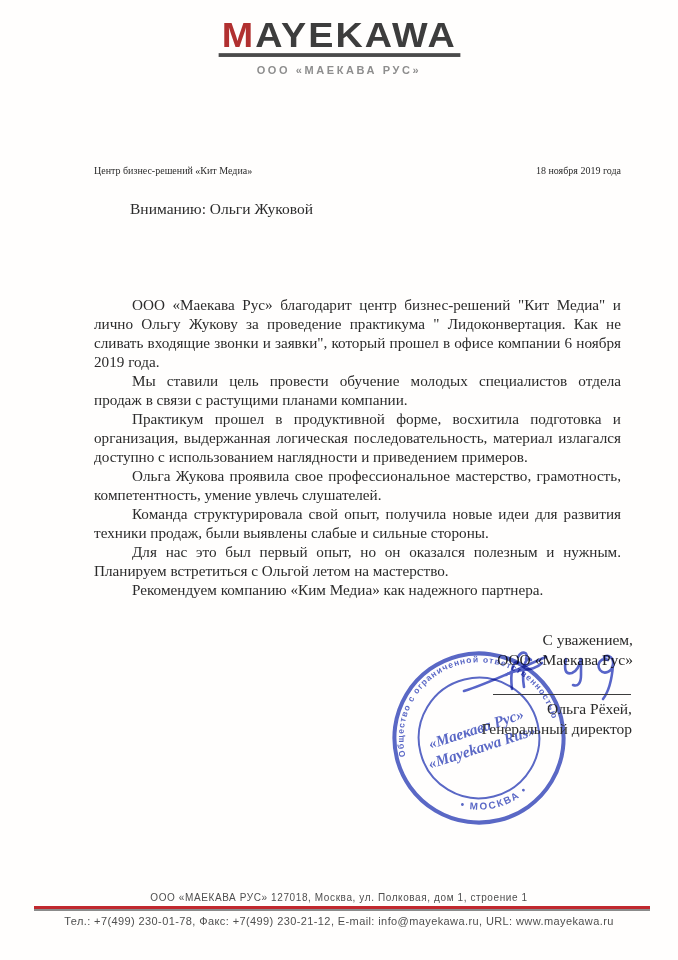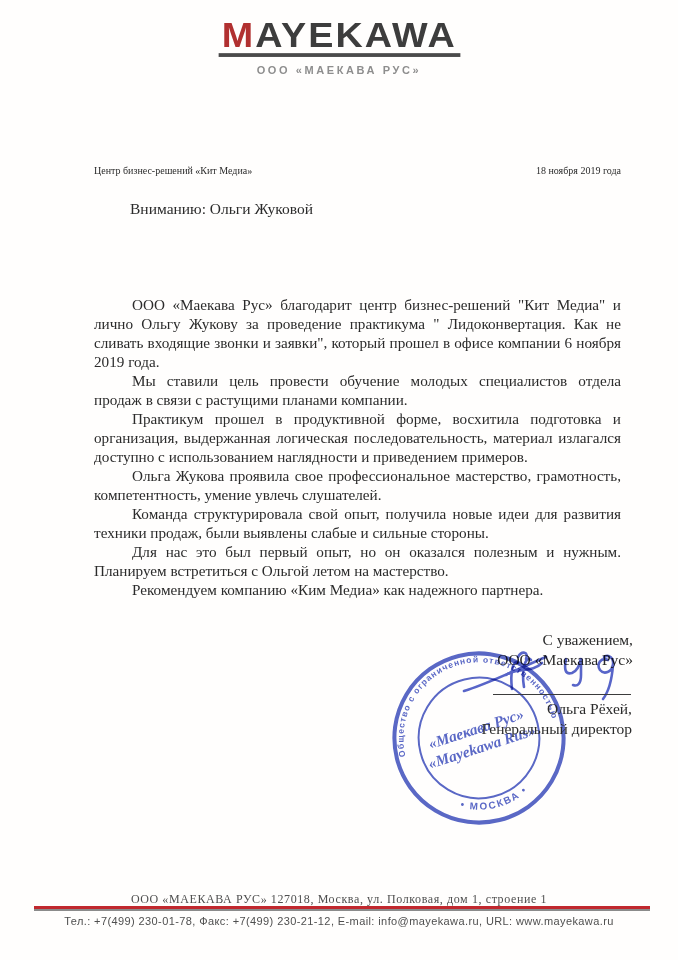--- a/index.html
+++ b/index.html
@@ -38,22 +38,22 @@
     font-size:15.5px; line-height:20px; }
 
   
   .stamp { position:absolute; left:389px; top:648px; width:180px; height:180px;
     transform:rotate(-14deg); opacity:.88; mix-blend-mode:multiply; }
   .signature { position:absolute; left:460px; top:645px; width:180px; height:60px;
     mix-blend-mode:multiply; }
 
   
   .footer-address { position:absolute; top:892px; left:0; right:0; text-align:center;
-    font-family:Liberation Serif, serif;
-    font-size:12px; letter-spacing:.6px; color:#4f4f4f; }
+    font-family:Liberation Sans, sans-serif;
+    font-size:10px; letter-spacing:.6px; color:#4f4f4f; }
   .footer-rule { position:absolute; top:906px; left:34px; right:28px; height:2.5px;
     background:#c1282e; box-shadow:0 2px 0 rgba(100,100,100,.75); }
   .footer-contacts { position:absolute; top:915px; left:0; right:0; text-align:center;
     font-family:"Liberation Sans","DejaVu Sans",sans-serif;
     font-size:11px; letter-spacing:.4px; color:#4f4f4f; }
 </style>
 </head>
 <body>
 
 <div class="page">

